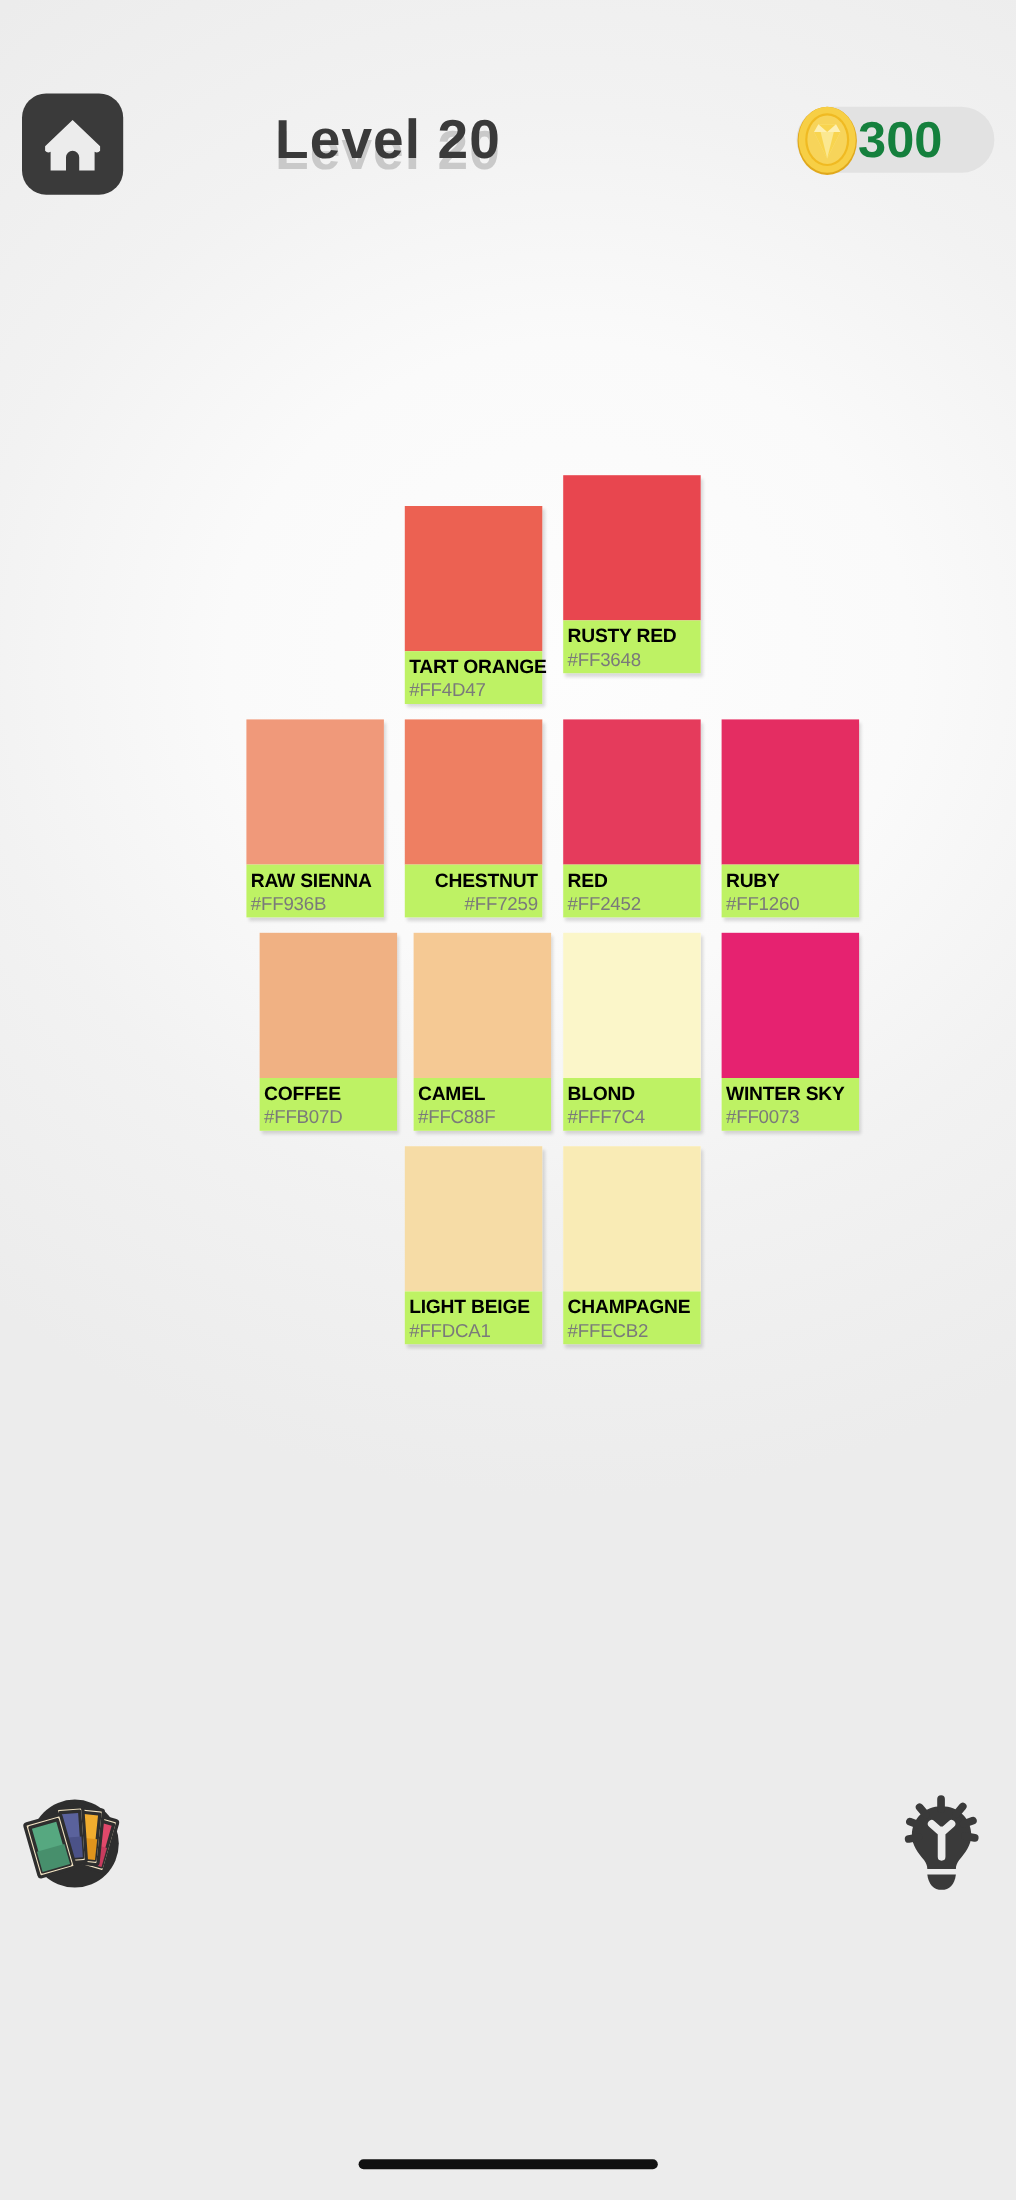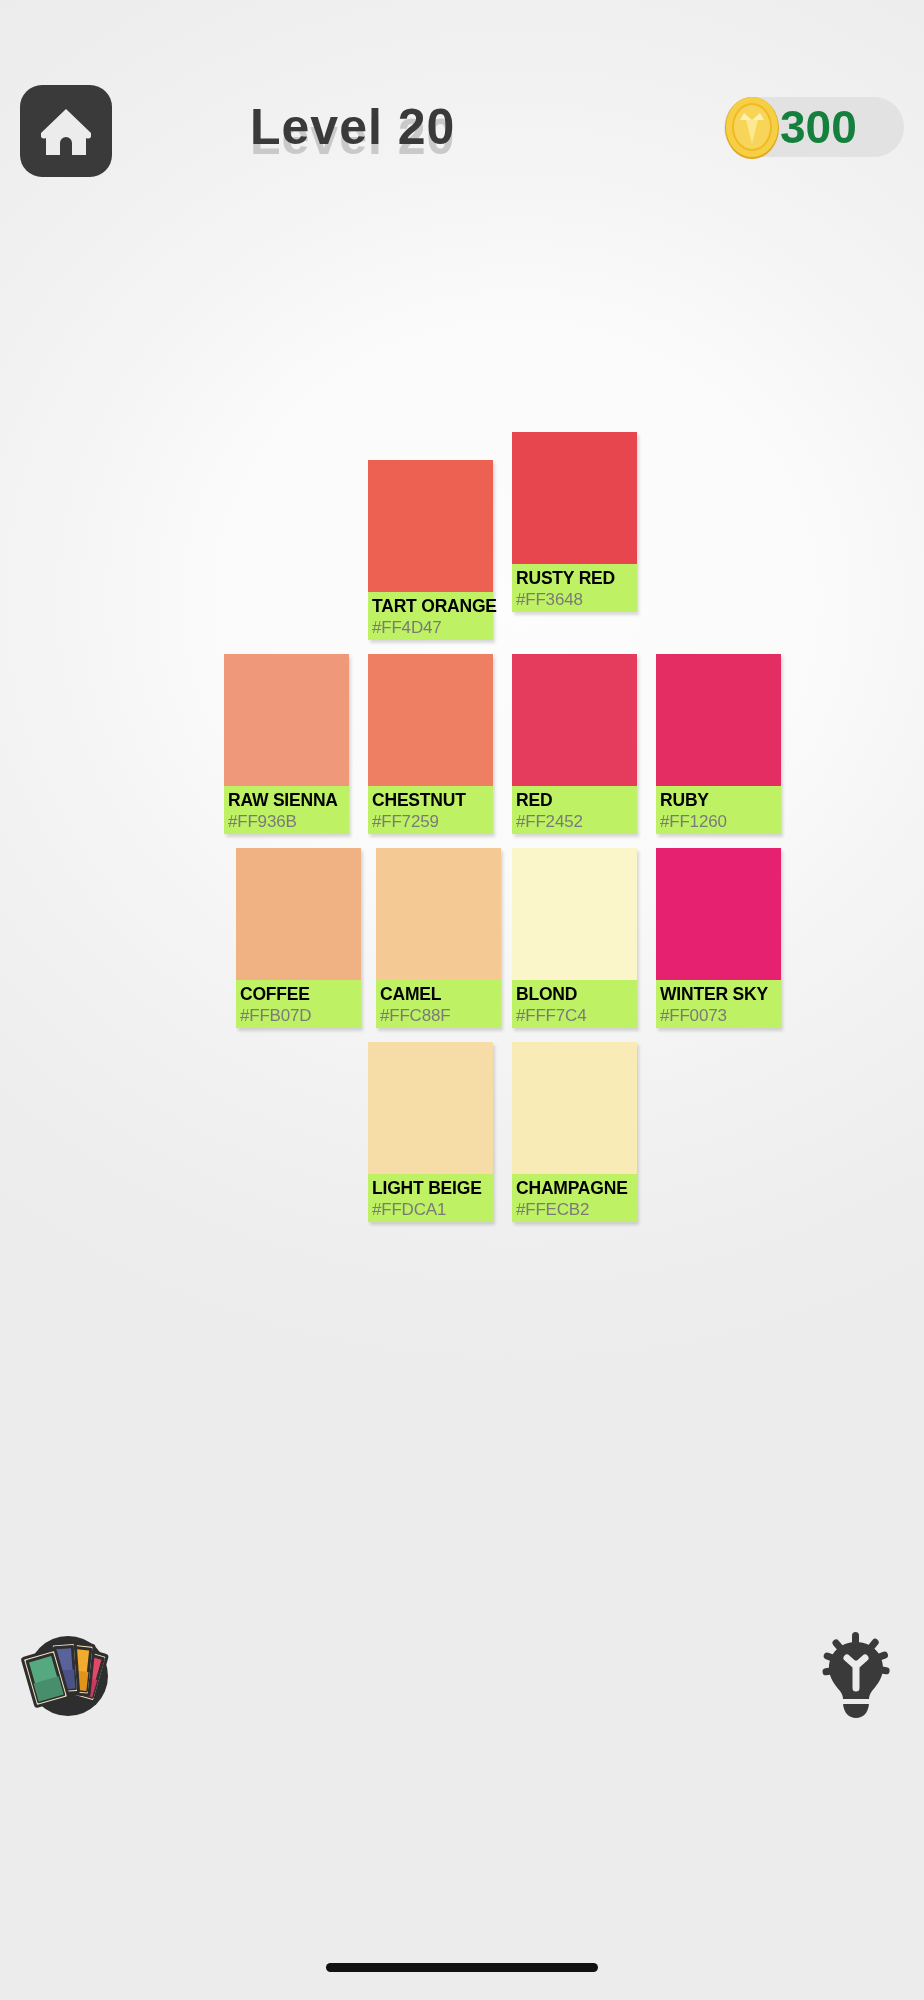--- a/index.html
+++ b/index.html
@@ -217,21 +217,21 @@
           <div class="swatch-hex">#FF3648</div>
         </div>
       </div>
       <div class="swatch-card" style="left: 224px; top: 654px;">
         <div class="swatch-color" style="background: rgb(240, 153, 122);"></div>
         <div class="swatch-meta">
           <div class="swatch-name">RAW SIENNA</div>
           <div class="swatch-hex">#FF936B</div>
         </div>
       </div>
-      <div class="swatch-card" style="left: 368px; top: 654px;">
+      <div class="swatch-card" style="left: 368px; top: 654px; text-align: right;">
         <div class="swatch-color" style="background: rgb(238, 127, 98);"></div>
         <div class="swatch-meta">
           <div class="swatch-name">CHESTNUT</div>
           <div class="swatch-hex">#FF7259</div>
         </div>
       </div>
       <div class="swatch-card" style="left: 512px; top: 654px;">
         <div class="swatch-color" style="background: rgb(229, 59, 92);"></div>
         <div class="swatch-meta">
           <div class="swatch-name">RED</div>

